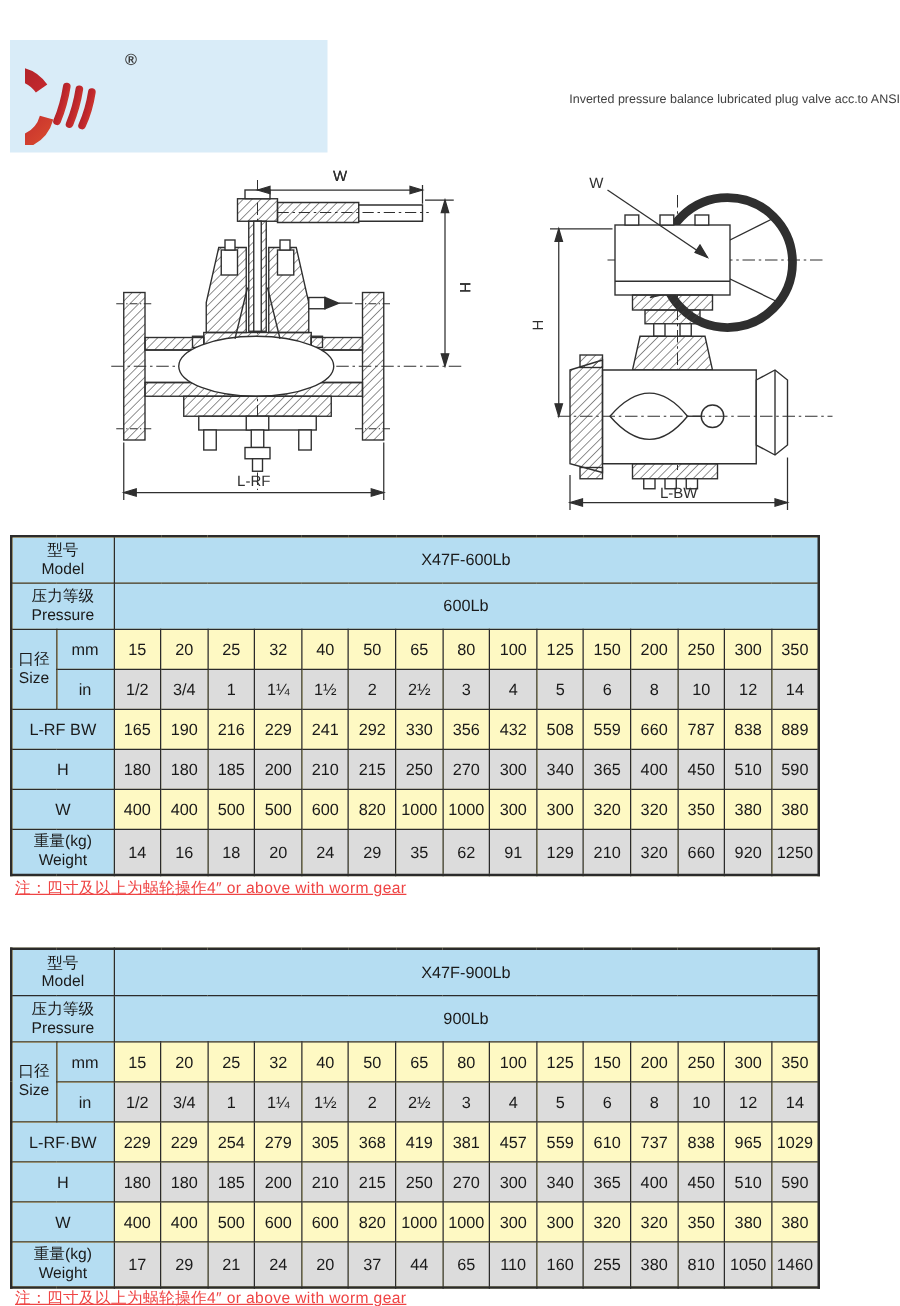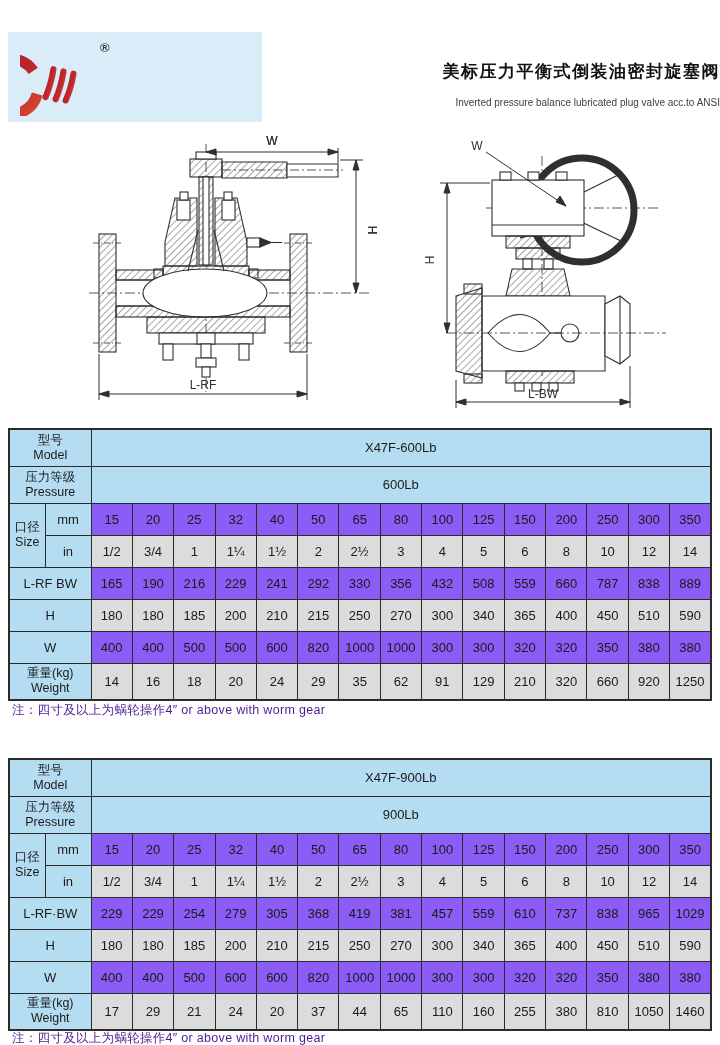--- a/index.html
+++ b/index.html
@@ -25,34 +25,34 @@
   .title-en{margin-top:14px;font-size:10px;color:#404040;white-space:nowrap;}
   
   .drawing{position:absolute;}
   .drawing-left{left:75px;top:130px;}
   .drawing-right{left:420px;top:128px;}
   
   .table-wrap{position:absolute;left:8px;width:704px;}
   .tw-1{top:428px;}
   .tw-2{top:758px;}
   table.spec{
-    border-collapse:collapse;table-layout:fixed;width:704px;
-    border:2px solid #2b2b2b;background:#8b5cf6;
+    border-collapse:collapse;table-layout:fixed;width:648px;
+    border:2px solid #2b2b2b;background:#fef9c3;
     font-size:13px;color:#1a1a1a;
   }
   table.spec th,table.spec td{
     border:1.5px solid #2b2b2b;text-align:center;vertical-align:middle;
     font-weight:normal;padding:0;overflow:hidden;
   }
   table.spec .blue{background:#b5ddf2;}
   table.spec .gray{background:#dcdcdc;}
   table.spec tr.rt{height:37px;}
   table.spec tr.rs{height:32px;}
   table.spec .lbl div{line-height:1.2;font-size:12.5px;}
-  .note{position:absolute;left:12px;font-size:12.5px;color:#4c1d95;letter-spacing:0.3px;}
+  .note{position:absolute;left:12px;font-size:12.5px;color:#ef4444;letter-spacing:0.3px;text-decoration:underline;}
   .note-1{top:702px;}
   .note-2{top:1030px;}
   
   svg text{font-family:"Liberation Sans","DejaVu Sans",sans-serif;}
 </style>
 </head>
 <body>
 
 <div class="logo-box">
   <div class="swirl-wrap">
@@ -69,21 +69,20 @@
         <path d="M 23 53 Q 28 41 30 28" stroke-width="5.5" stroke-linecap="round"></path>
         <path d="M 32 55 Q 37 43 39 30" stroke-width="5.5" stroke-linecap="round"></path>
         <path d="M 41 56 Q 46 45 48 32" stroke-width="5.5" stroke-linecap="round"></path>
       </g>
     </svg>
   </div>
   <span class="reg-mark">®</span>
 </div>
 
 <div class="title-block">
-  <div class="title-cn">美标压力平衡式倒装油密封旋塞阀</div>
   <div class="title-en">Inverted pressure balance lubricated plug valve acc.to ANSI</div>
 </div>
 
 <div class="drawing drawing-left">
 <svg width="330" height="290" viewBox="0 0 330 290">
   <defs>
     <pattern id="hatchL" width="5" height="5" patternUnits="userSpaceOnUse" patternTransform="rotate(45)">
       <line x1="0" y1="0" x2="0" y2="5" stroke="#3a3a3a" stroke-width="0.9"></line>
     </pattern>
   </defs>

